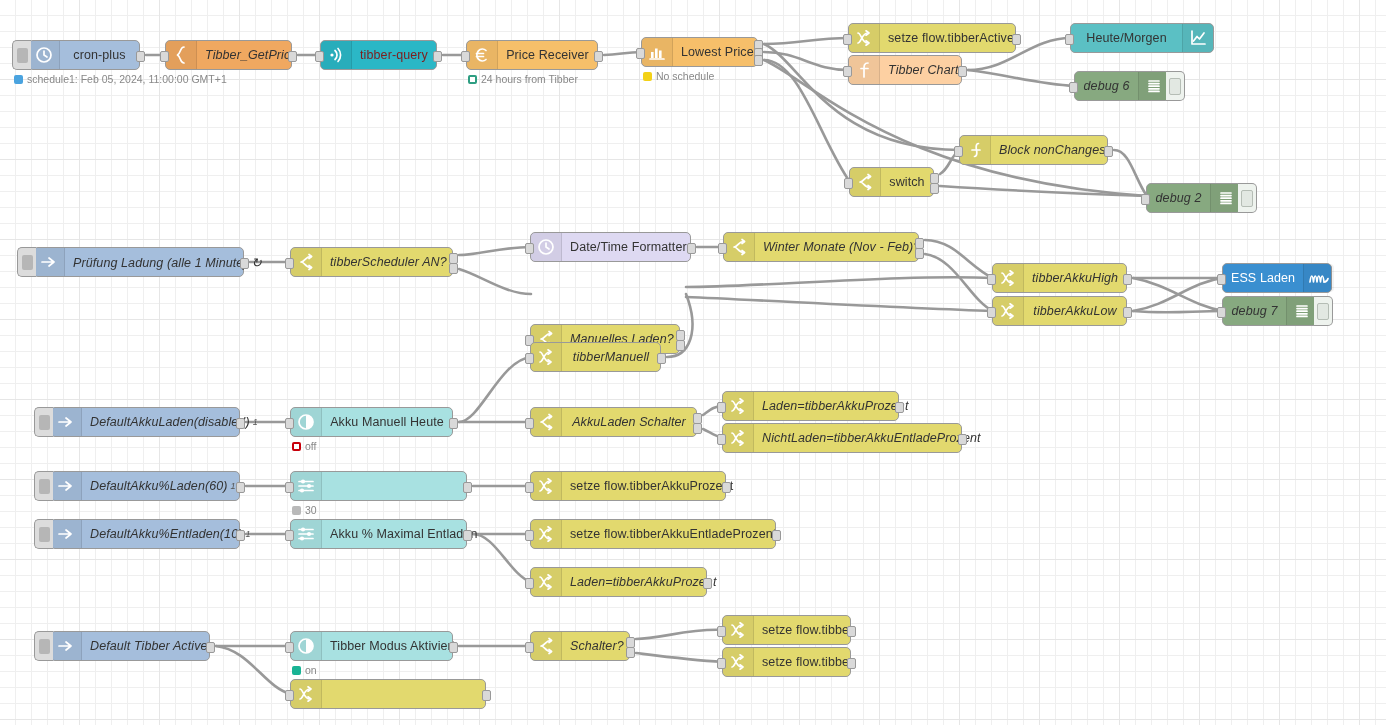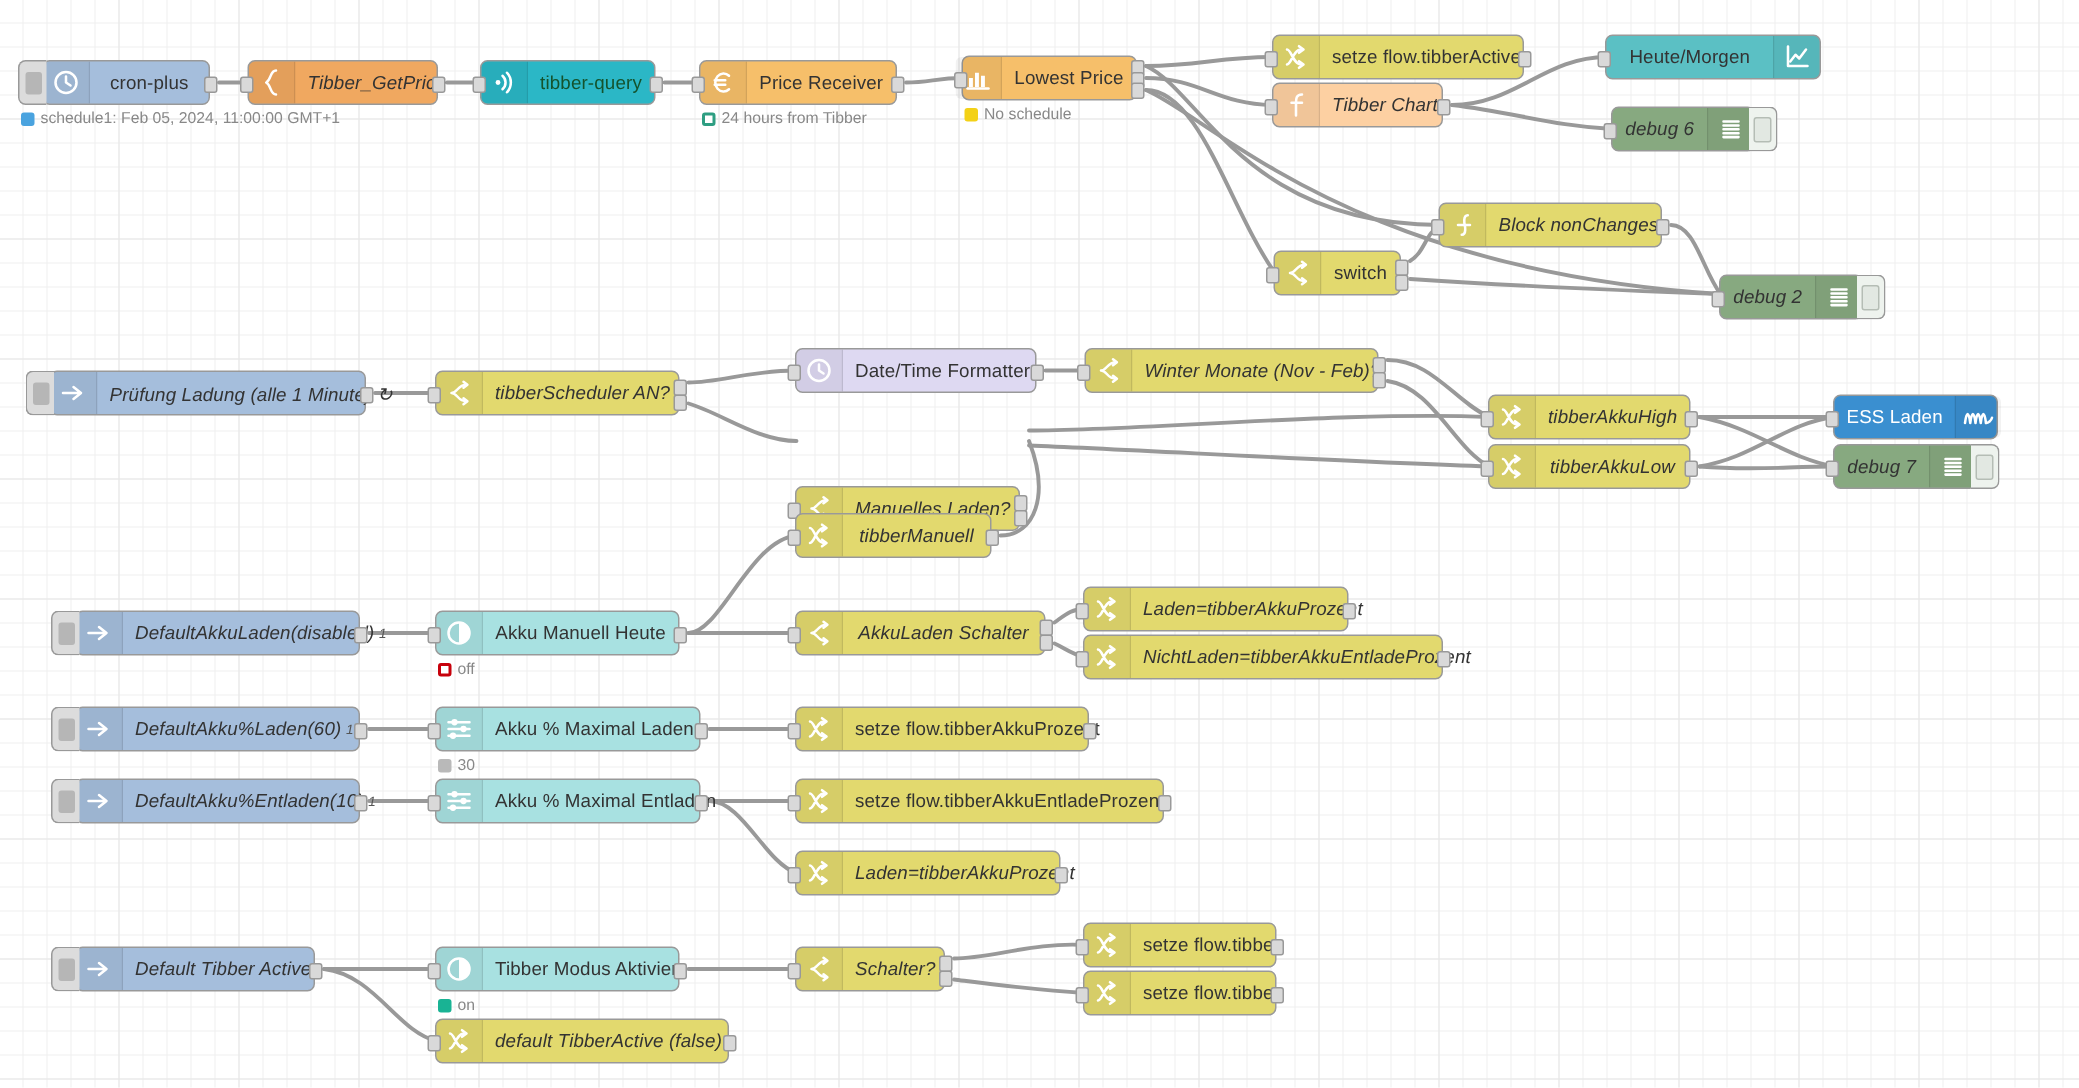--- a/index.html
+++ b/index.html
@@ -157,39 +157,39 @@
         <div class="port out" style="top: 9.5px;"></div>
       </div>
       <div class="node" style="left: 320px; top: 40px; width: 117px; background: rgb(43, 183, 198);">
         <div class="ico">
           <svg class="gly" width="18" height="18" viewBox="0 0 18 18">
             <circle cx="5" cy="9" r="1.6" fill="#ffffff"></circle>
             <path d="M8 4.5 A6 6 0 0 1 8 13.5" stroke="#ffffff" fill="none" stroke-width="1.7" stroke-linecap="round" stroke-linejoin="round"></path>
             <path d="M11 2.5 A9.5 9.5 0 0 1 11 15.5" stroke="#ffffff" fill="none" stroke-width="1.7" stroke-linecap="round" stroke-linejoin="round"></path>
           </svg>
         </div>
-        <div class="lbl" style="color: #14532d;">tibber-query</div>
+        <div class="lbl" style="color: #7f1d1d;">tibber-query</div>
         <div class="port in" style="top: 9.5px;"></div>
         <div class="port out" style="top: 9.5px;"></div>
       </div>
       <div class="node" style="left: 466px; top: 40px; width: 132px; background: rgb(246, 191, 106);">
         <div class="ico">
           <svg class="gly" width="18" height="18" viewBox="0 0 18 18">
             <path d="M13 4.5 A5.5 6 0 1 0 13 13.5 M3.5 7.5 H10.5 M3.5 10.5 H10.5" stroke="#ffffff" fill="none" stroke-width="1.7" stroke-linecap="round" stroke-linejoin="round"></path>
           </svg>
         </div>
         <div class="lbl">Price Receiver</div>
         <div class="port in" style="top: 9.5px;"></div>
         <div class="port out" style="top: 9.5px;"></div>
       </div>
       <div class="status" style="left: 468px; top: 73px;">
         <span class="dot ring" style="border-color: rgb(46, 158, 130);"></span>
         <span>24 hours from Tibber</span>
       </div>
-      <div class="node" style="left: 641px; top: 37px; width: 117px; background: rgb(246, 191, 106); justify-content: flex-end;">
+      <div class="node" style="left: 641px; top: 37px; width: 117px; background: rgb(246, 191, 106);">
         <div class="ico">
           <svg class="gly" width="18" height="18" viewBox="0 0 18 18">
             <rect x="3" y="9" width="2.6" height="6" fill="#ffffff"></rect>
             <rect x="7" y="5.5" width="2.6" height="9.5" fill="#ffffff"></rect>
             <rect x="11" y="7.5" width="2.6" height="7.5" fill="#ffffff"></rect>
             <path d="M2 16 H16" stroke="#ffffff" fill="none" stroke-width="1.7" stroke-linecap="round" stroke-linejoin="round"></path>
           </svg>
         </div>
         <div class="lbl">Lowest Price</div>
         <div class="port in" style="top: 9.5px;"></div>
@@ -472,21 +472,20 @@
       </div>
       <div class="node" style="left: 290px; top: 471px; width: 177px; background: rgb(168, 225, 225);">
         <div class="ico">
           <svg class="gly" width="18" height="18" viewBox="0 0 18 18">
             <path d="M2 4.5 H16 M2 9 H16 M2 13.5 H16" stroke="#ffffff" fill="none" stroke-width="1.7" stroke-linecap="round" stroke-linejoin="round"></path>
             <circle cx="6" cy="4.5" r="2.1" fill="#ffffff"></circle>
             <circle cx="12" cy="9" r="2.1" fill="#ffffff"></circle>
             <circle cx="5" cy="13.5" r="2.1" fill="#ffffff"></circle>
           </svg>
         </div>
-        <div class="lbl">Akku % Maximal Laden</div>
         <div class="port in" style="top: 9.5px;"></div>
         <div class="port out" style="top: 9.5px;"></div>
       </div>
       <div class="status" style="left: 292px; top: 504px;">
         <span class="dot" style="background: rgb(185, 185, 185);"></span>
         <span>30</span>
       </div>
       <div class="node" style="left: 530px; top: 471px; width: 196px; background: rgb(226, 217, 110);">
         <div class="ico">
           <svg class="gly" width="18" height="18" viewBox="0 0 18 18">
@@ -572,21 +571,20 @@
         <span class="dot" style="background: rgb(25, 179, 148);"></span>
         <span>on</span>
       </div>
       <div class="node" style="left: 290px; top: 679px; width: 196px; background: rgb(226, 217, 110);">
         <div class="ico">
           <svg class="gly" width="18" height="18" viewBox="0 0 18 18">
             <path d="M3 4 C6 4 7 14 12.5 14 M3 14 C6 14 7 4 12.5 4" stroke="#ffffff" fill="none" stroke-width="1.7" stroke-linecap="round" stroke-linejoin="round"></path>
             <path d="M11 1.8 L14 4 L11 6.2 M11 11.8 L14 14 L11 16.2" stroke="#ffffff" fill="none" stroke-width="1.7" stroke-linecap="round" stroke-linejoin="round"></path>
           </svg>
         </div>
-        <div class="lbl ital">default TibberActive (false)</div>
         <div class="port in" style="top: 9.5px;"></div>
         <div class="port out" style="top: 9.5px;"></div>
       </div>
       <div class="node" style="left: 530px; top: 631px; width: 100px; background: rgb(226, 217, 110);">
         <div class="ico">
           <svg class="gly" width="18" height="18" viewBox="0 0 18 18">
             <path d="M14 3.5 C8 3.5 8 9 4 9 C8 9 8 14.5 14 14.5" stroke="#ffffff" fill="none" stroke-width="1.7" stroke-linecap="round" stroke-linejoin="round"></path>
             <path d="M12 1.5 L14.6 3.5 L12 5.5 M12 12.5 L14.6 14.5 L12 16.5" stroke="#ffffff" fill="none" stroke-width="1.7" stroke-linecap="round" stroke-linejoin="round"></path>
           </svg>
         </div>

